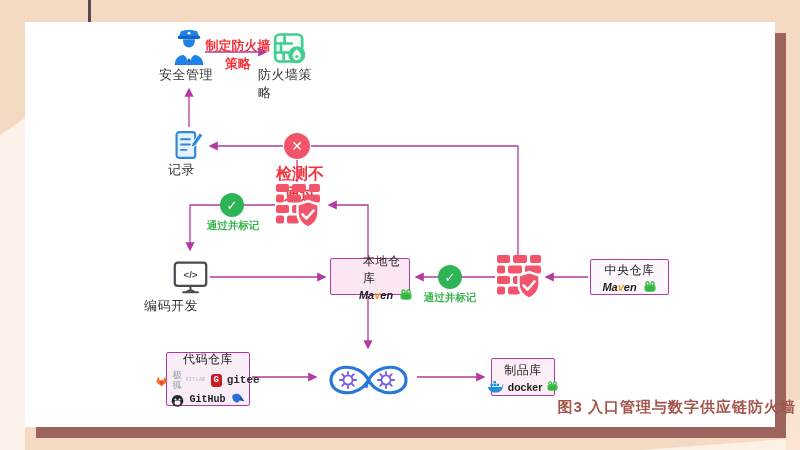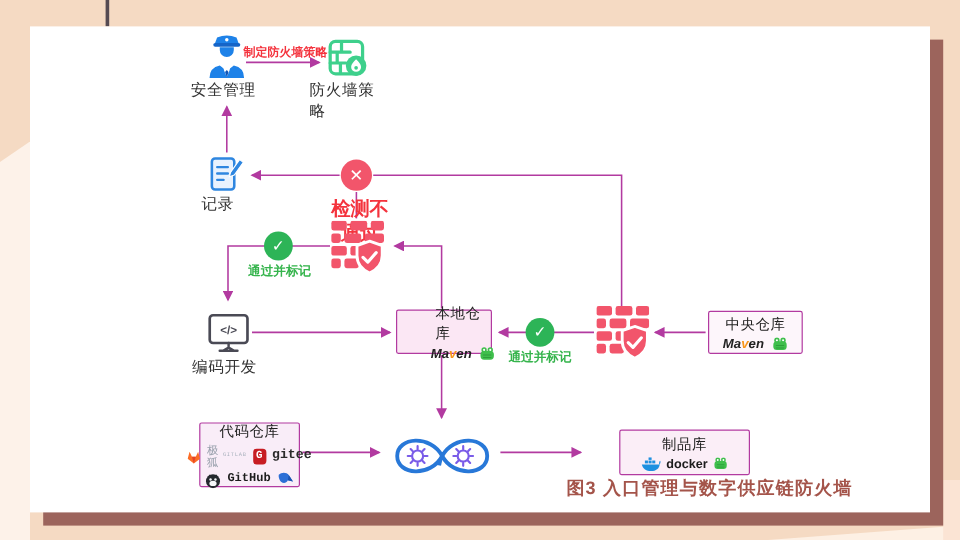--- a/index.html
+++ b/index.html
@@ -12,21 +12,21 @@
     background:#fdf2e9; clip-path:polygon(0 17px,100% 0,100% 100%,0 100%); }
   .bg-light-bottomright{ position:absolute; left:640px; top:438px; width:160px; height:12px;
     background:#fdf0e4; clip-path:polygon(0 100%,100% 0,100% 100%); }
   .bg-light-rightstrip{ position:absolute; left:786px; top:400px; width:14px; height:50px; background:#fbe4d4; }
   .top-tick{ position:absolute; left:88px; top:0; width:3px; height:22px; background:#554a52; }
   .card{ position:absolute; left:25px; top:22px; width:750px; height:405px;
     background:#ffffff; box-shadow:11px 11px 0 #9c645c; }
   .overlay{ position:absolute; left:0; top:0; width:800px; height:450px; pointer-events:none; z-index:1; }
   .node{ position:absolute; z-index:2; }
   .nlabel{ position:absolute; z-index:2; font-size:13px; color:#333; letter-spacing:.5px; }
-  .elabel{ position:absolute; z-index:2; font-size:10px; text-align:center; font-weight:bold; }
+  .elabel{ position:absolute; z-index:2; font-size:13px; text-align:center; font-weight:bold; }
   .red-t{ color:#f4333d; }
   .green-t{ color:#35b44c; }
   .circle-badge{ position:absolute; z-index:3; border-radius:50%; display:flex;
     align-items:center; justify-content:center; color:#fff; font-weight:bold; }
   .x-badge{ width:26px; height:26px; background:#f2556b; font-size:14px; }
   .ck-badge{ width:24px; height:24px; background:#2db457; font-size:13px; }
   .repo-box{ position:absolute; z-index:2; border:1.5px solid #b23aa0; border-radius:2px;
     display:flex; flex-direction:column; align-items:center; justify-content:center; gap:2px; }
   .repo-title{ font-size:12px; color:#222; letter-spacing:.5px; }
   .tool-row{ display:flex; align-items:center; justify-content:center; gap:6px; }
@@ -38,22 +38,22 @@
   .fill-artifact{ background:#fbeef7; }
   .code-row{ display:flex; align-items:center; justify-content:center; gap:5px; line-height:1; }
   .jihu-stack{ display:flex; flex-direction:row; align-items:center; line-height:1; }
   .jihu-name{ font-size:9.5px; color:#98a0ac; }
   .jihu-sub{ font-size:4.5px; color:#a8b0bc; letter-spacing:.6px; }
   .gitee-badge{ width:13px; height:13px; background:#c71d23; border-radius:3px; color:#fff;
     font-weight:bold; font-size:9px; display:flex; align-items:center; justify-content:center; }
   .gitee-name{ font-size:11px; font-weight:bold; color:#2b2b2b; }
   .github-name{ font-size:10px; font-weight:bold; color:#1c1c1c; }
   .docker-name{ font-size:10.5px; font-weight:bold; color:#1c1c1c; }
-  .caption{ position:absolute; z-index:2; left:472px; top:398px; width:268px;
-    font-size:15px; font-weight:bold; color:#a4544a; letter-spacing:1px; }
+  .caption{ position:absolute; z-index:2; left:528px; top:398px; width:268px;
+    text-align:right; font-size:15px; font-weight:bold; color:#a4544a; letter-spacing:1px; }
 </style>
 </head>
 <body>
 
 <div class="bg-light-left"></div>
 <div class="bg-light-bottomright"></div>
 <div class="bg-light-rightstrip"></div>
 <div class="top-tick"></div>
 
 <div class="card"></div>
@@ -144,21 +144,21 @@
 <div class="circle-badge ck-badge" style="left:220px;top:193px;">✓</div>
 <div class="elabel green-t" style="left:198px;top:219px;width:70px;font-size:10.5px;">通过并标记</div>
 
 <div class="node" style="left:172px;top:258px;width:37px;height:39px;">
   <svg viewBox="0 0 40 40" width="37" height="39">
     <rect x="3" y="4" width="34" height="25" rx="3" fill="none" stroke="#4a4a55" stroke-width="2.4"></rect>
     <text x="20" y="20.5" text-anchor="middle" font-size="10.5" font-weight="bold" fill="#4a4a55">&lt;/&gt;</text>
     <path d="M20,29 V33 M12,36 h16 M20,33 L15,36 M20,33 L25,36" stroke="#4a4a55" stroke-width="2.2" fill="none" stroke-linecap="round"></path>
   </svg>
 </div>
-<div class="nlabel" style="left:160px;top:297px;width:62px;font-family:Liberation Mono, monospace;">编码开发</div>
+<div class="nlabel" style="left:144px;top:297px;width:62px;font-family:Liberation Mono, monospace;">编码开发</div>
 
 <div class="repo-box fill-local" style="left:330px;top:258px;width:80px;height:37px;">
   <div class="repo-title">本地仓库</div>
   <div class="tool-row">
     <span class="maven"><span>Ma</span><span class="mv">v</span><span>en</span></span>
     <svg viewBox="0 0 16 14" width="14" height="12">
       <g fill="#3fbf4c">
           <circle cx="5" cy="3" r="2.6"></circle>
           <circle cx="11" cy="3" r="2.6"></circle>
           <rect x="1.5" y="4" width="13" height="8.5" rx="3.5"></rect>
@@ -247,21 +247,21 @@
         <path d="M5.6,0 H8.2 M-5.6,0 H-8.2 M0,5.6 V8.2 M0,-5.6 V-8.2 M4,4 l1.8,1.8 M-4,4 l-1.8,1.8 M4,-4 l1.8,-1.8 M-4,-4 l-1.8,-1.8"></path>
       </g>
     </defs>
     <path d="M46.5,25 C37,7 9,9 9,25 C9,41 37,43 46.5,25 C56,7 84,9 84,25 C84,41 56,43 46.5,25" stroke="#2878d8" stroke-width="3.2" fill="none" stroke-linecap="round"></path>
     <path d="M40,32 l7.5,-7.5 -2,8.6 Z" fill="#2878d8"></path>
     <use href="#gear" x="26" y="25"></use>
     <use href="#gear" x="64" y="25"></use>
   </svg>
 </div>
 
-<div class="repo-box fill-artifact" style="left:516px;top:358px;width:109px;height:38px;">
+<div class="repo-box fill-artifact" style="left:491px;top:358px;width:64px;height:38px;">
   <div class="repo-title">制品库</div>
   <div class="tool-row" style="gap:4px;">
     <svg viewBox="0 0 20 14" width="17" height="12">
       <g fill="#1d90e0">
         <rect x="4" y="3.2" width="3" height="2.8"></rect>
           <rect x="7.6" y="3.2" width="3" height="2.8"></rect>
           <rect x="11.2" y="3.2" width="3" height="2.8"></rect>
           <rect x="7.6" y="0" width="3" height="2.6"></rect>
         <path d="M1,7 h17.5 c-0.5,4 -3.5,6.5 -8.5,6.5 c-4.5,0 -8,-2.2 -9,-6.5 Z"></path>
         <path d="M18.5,7 c1,-1.5 1,-2.5 0.5,-3.5 c-0.8,0.6 -1.2,1.8 -1,3.5 Z"></path>

